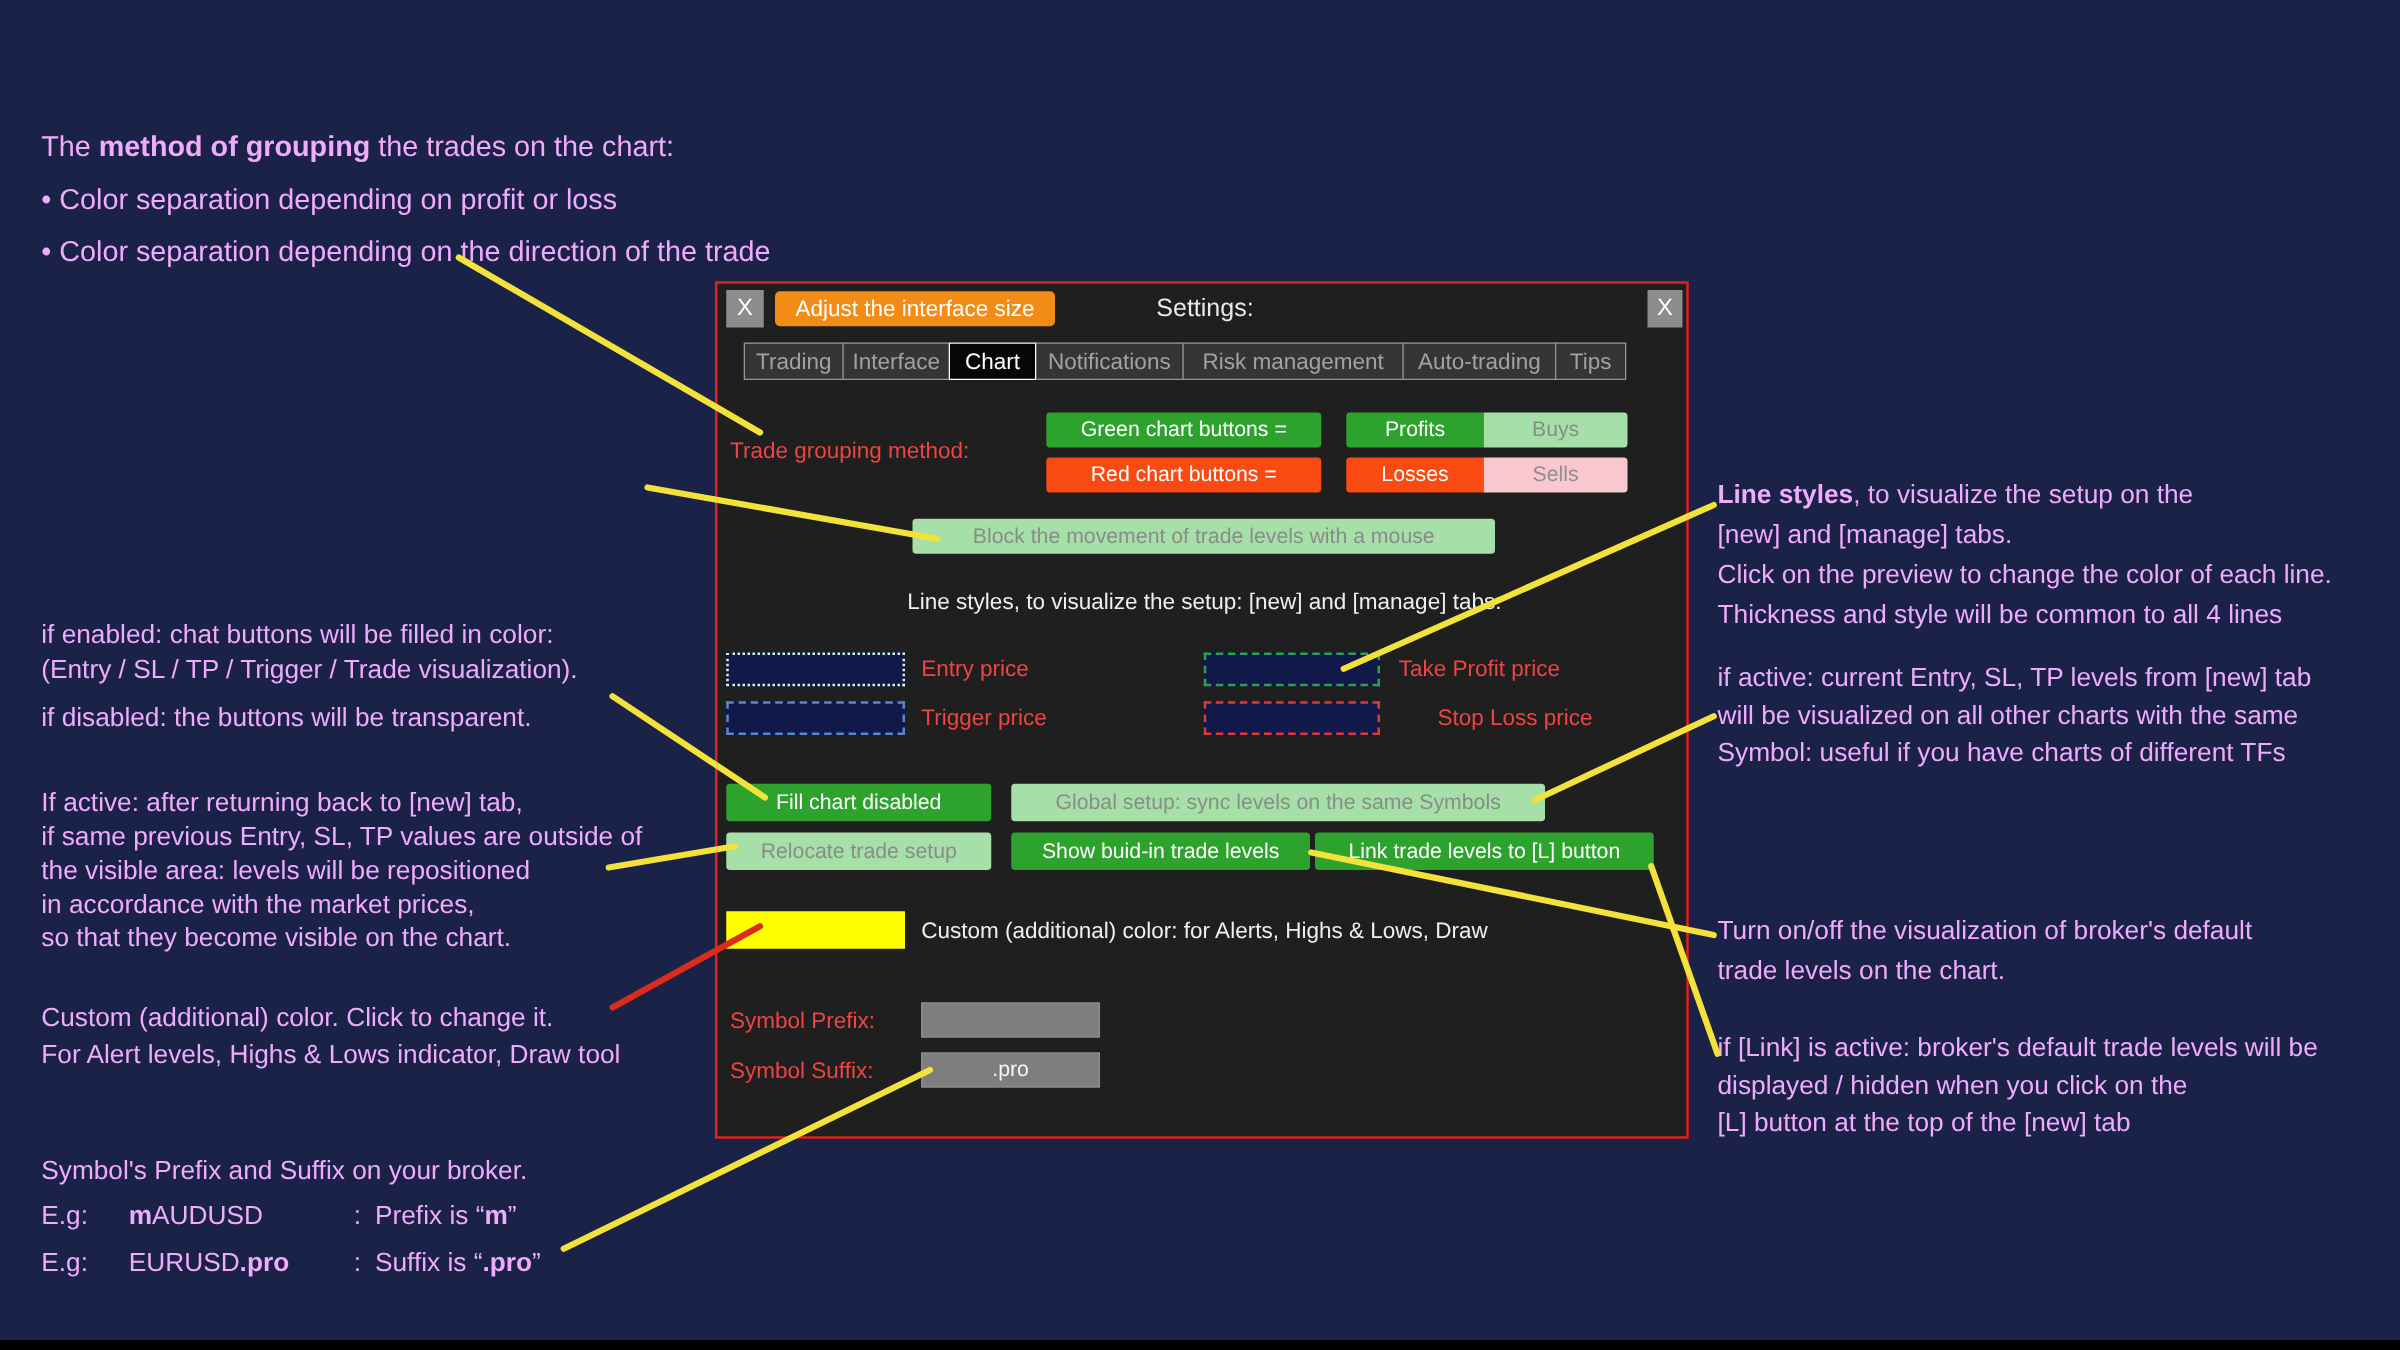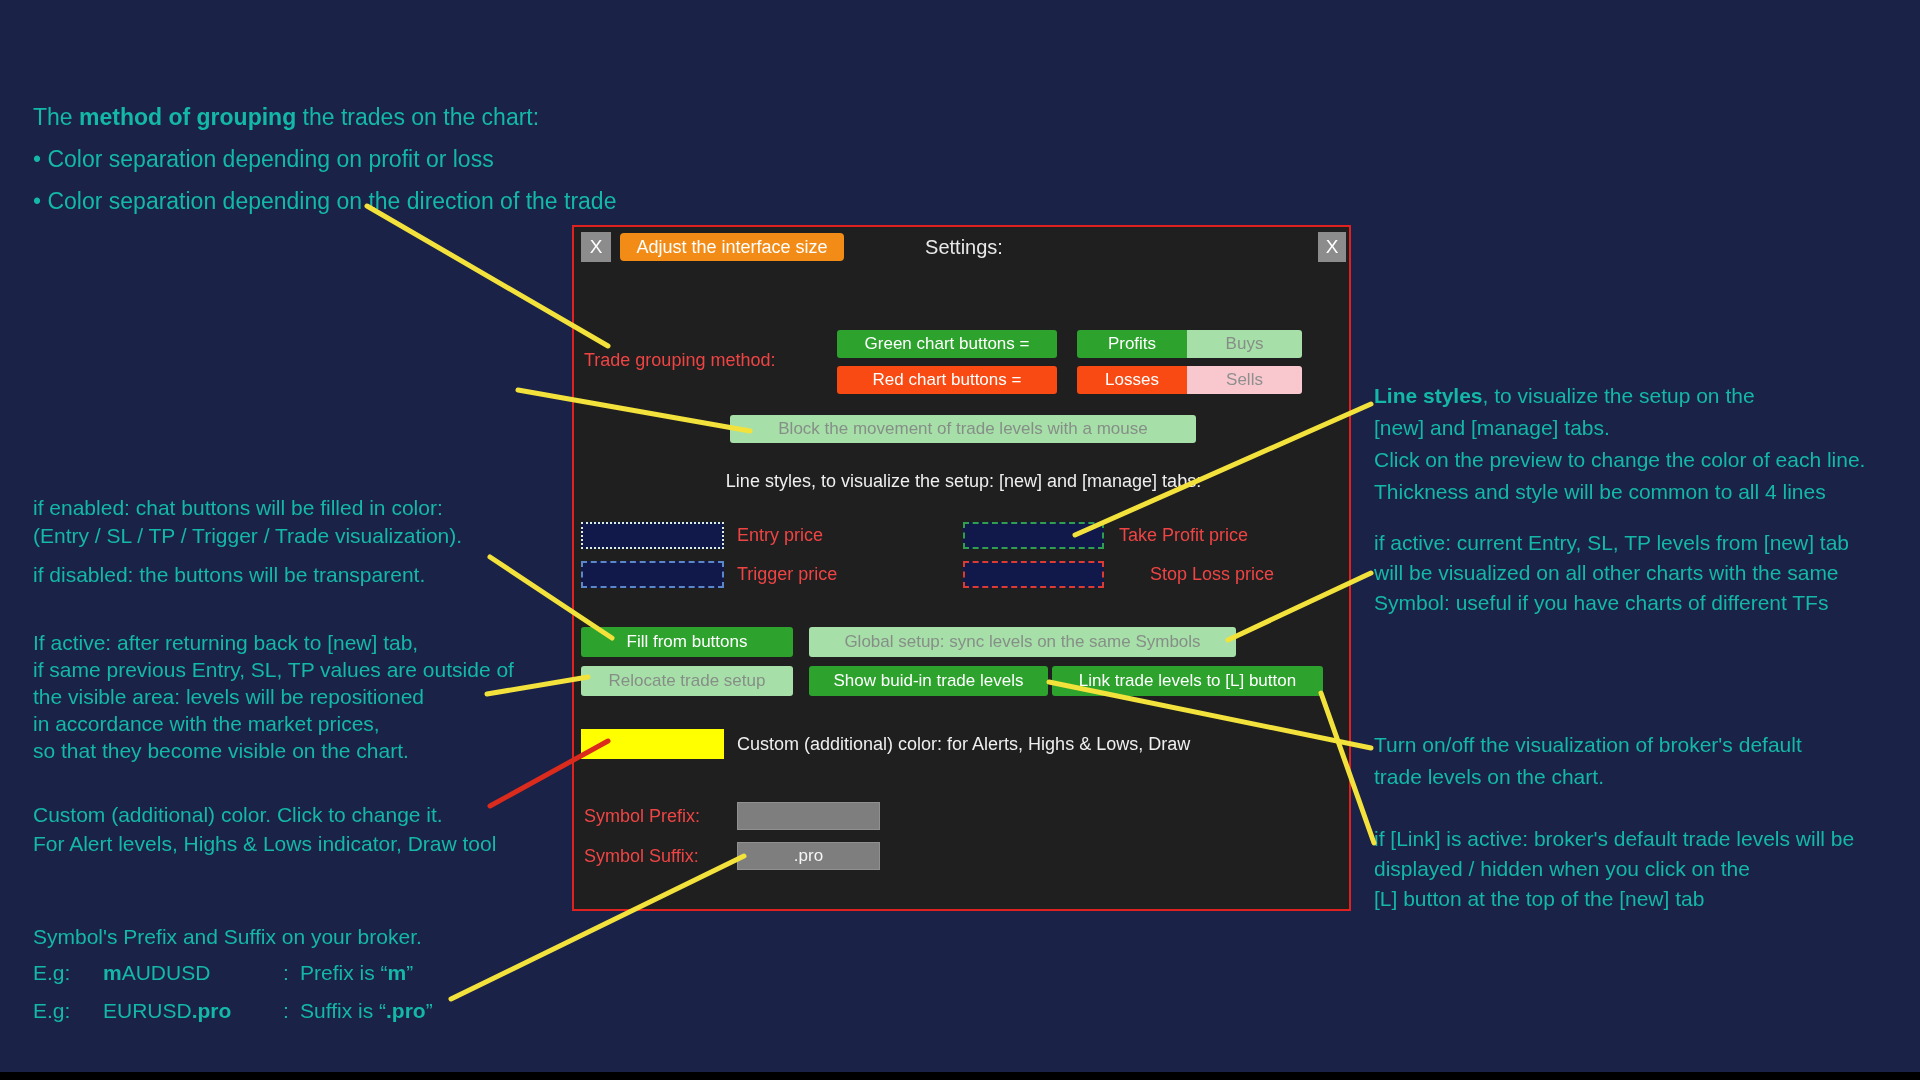--- a/index.html
+++ b/index.html
@@ -1,20 +1,20 @@
 <!DOCTYPE html>
 <html><head>
 <meta charset="utf-8">
 <style>
   html,body{margin:0;padding:0;background:#1a2248;}
   #canvas{position:relative;width:1920px;height:1080px;overflow:hidden;
           background:#1a2248;font-family:"Liberation Sans",sans-serif;}
   .abs{position:absolute;}
   
-  .ann{position:absolute;color:#14b8a6;font-size:21px;white-space:nowrap;}
+  .ann{position:absolute;color:#f0abfc;font-size:21px;white-space:nowrap;}
   .ann b{font-weight:bold;}
   
   .dialog{position:absolute;background:#1f1f1f;border:2px solid #e12120;box-sizing:border-box;}
   .xbtn{position:absolute;background:#8c8c8c;color:#fff;display:flex;align-items:center;
         justify-content:center;font-size:19px;cursor:pointer;}
   .adjust{position:absolute;background:#f28c17;color:#fff;display:flex;align-items:center;
           justify-content:center;font-size:18px;border-radius:4px;cursor:pointer;}
   .dtitle{position:absolute;color:#e9e9e9;font-size:20px;text-align:center;}
   .tabs{position:absolute;display:flex;}
   .tab{height:30px;box-sizing:border-box;display:flex;align-items:center;justify-content:center;
@@ -129,20 +129,29 @@
         <span>X</span>
       </div>
     <div class="adjust" style="left:46px;top:6px;width:224px;height:28px;">
         <span>Adjust the interface size</span>
       </div>
     <div class="dtitle" style="left:310px;top:9px;width:160px;">Settings:</div>
     <div class="xbtn" style="left:744px;top:5px;width:28px;height:30px;">
         <span>X</span>
       </div>
 
+    <div class="tabs" style="left:22px;top:47px;">
+      <div class="tab" style="width:80px;">Trading</div>
+      <div class="tab" style="width:86px;">Interface</div>
+      <div class="tab sel" style="width:70px;">Chart</div>
+      <div class="tab" style="width:119px;">Notifications</div>
+      <div class="tab" style="width:177px;">Risk management</div>
+      <div class="tab" style="width:123px;">Auto-trading</div>
+      <div class="tab" style="width:57px;">Tips</div>
+    </div>
 
     <div class="dlabel" style="left:10px;top:120px;height:26px;">Trade grouping method:</div>
 
     <div class="btn btn-green" style="left:263px;top:103px;width:220px;height:28px;">Green chart buttons =</div>
     <div class="btn btn-green" style="left:503px;top:103px;width:110px;height:28px;border-radius:3px 0 0 3px;">Profits</div>
     <div class="btn btn-lgreen" style="left:613px;top:103px;width:115px;height:28px;border-radius:0 3px 3px 0;">Buys</div>
 
     <div class="btn btn-red" style="left:263px;top:139px;width:220px;height:28px;">Red chart buttons =</div>
     <div class="btn btn-red" style="left:503px;top:139px;width:110px;height:28px;border-radius:3px 0 0 3px;">Losses</div>
     <div class="btn btn-pink" style="left:613px;top:139px;width:115px;height:28px;border-radius:0 3px 3px 0;">Sells</div>
@@ -154,21 +163,21 @@
     <div class="pbox entry" style="left:7px;top:295px;width:143px;height:27px;"></div>
     <div class="dlabel" style="left:163px;top:295px;height:27px;">Entry price</div>
     <div class="pbox tp" style="left:389px;top:295px;width:141px;height:27px;"></div>
     <div class="dlabel" style="left:545px;top:295px;height:27px;">Take Profit price</div>
 
     <div class="pbox trig" style="left:7px;top:334px;width:143px;height:27px;"></div>
     <div class="dlabel" style="left:163px;top:334px;height:27px;">Trigger price</div>
     <div class="pbox sl" style="left:389px;top:334px;width:141px;height:27px;"></div>
     <div class="dlabel" style="left:576px;top:334px;height:27px;">Stop Loss price</div>
 
-    <div class="btn btn-green" style="left:7px;top:400px;width:212px;height:30px;">Fill from buttons</div>
+    <div class="btn btn-green" style="left:7px;top:400px;width:212px;height:30px;">Fill chart disabled</div>
     <div class="btn btn-lgreen" style="left:235px;top:400px;width:427px;height:30px;">Global setup: sync levels on the same Symbols</div>
 
     <div class="btn btn-lgreen" style="left:7px;top:439px;width:212px;height:30px;">Relocate trade setup</div>
     <div class="btn btn-green" style="left:235px;top:439px;width:239px;height:30px;">Show buid-in trade levels</div>
     <div class="btn btn-green" style="left:478px;top:439px;width:271px;height:30px;">Link trade levels to [L] button</div>
 
     <div class="swatch" style="left:7px;top:502px;width:143px;height:30px;"></div>
     <div class="dcaption" style="left:163px;top:502px;height:30px;">Custom (additional) color: for Alerts, Highs &amp; Lows, Draw</div>
 
     <div class="dlabel" style="left:10px;top:575px;height:28px;">Symbol Prefix:</div>

